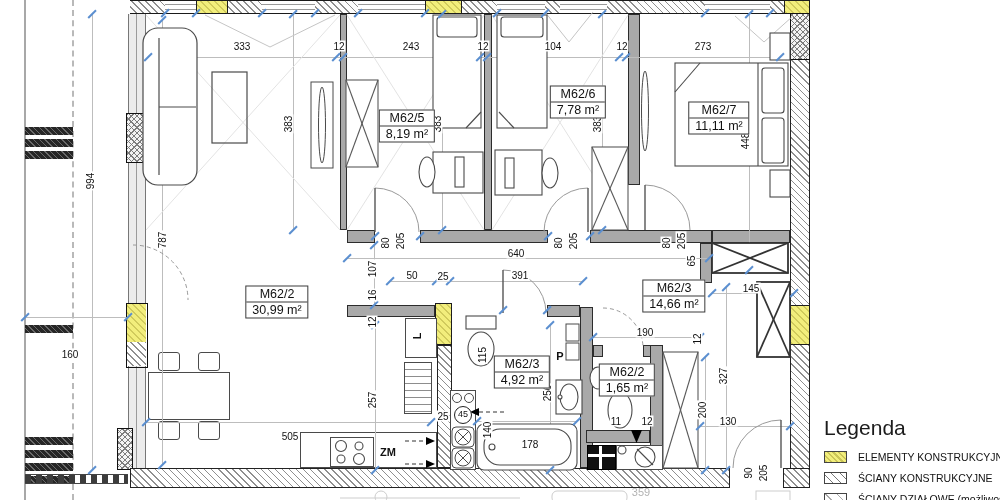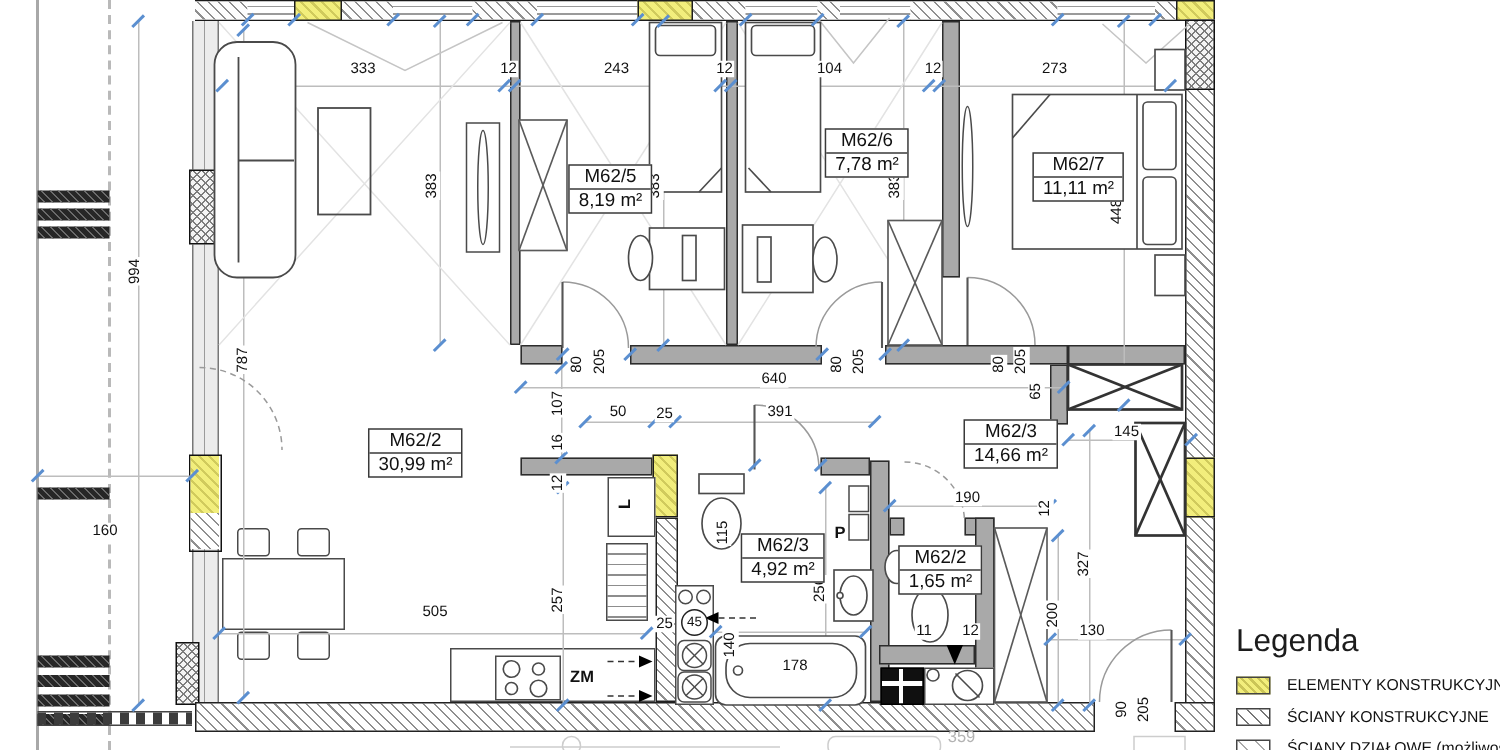--- a/index.html
+++ b/index.html
@@ -354,21 +354,21 @@
       <div class="dim" style="left: 412px; top: 275px;">50</div>
       <div class="dim" style="left: 443px; top: 276px;">25</div>
       <div class="dim" style="left: 520px; top: 275px;">391</div>
       <div class="dim rot" style="left: 372px; top: 295px;">16</div>
       <div class="dim rot" style="left: 372px; top: 322px;">12</div>
       <div class="dim" style="left: 645px; top: 332px;">190</div>
       <div class="dim rot" style="left: 697px; top: 339px;">12</div>
       <div class="dim rot" style="left: 723px; top: 376px;">327</div>
       <div class="dim rot" style="left: 702px; top: 410px;">200</div>
       <div class="dim" style="left: 728px; top: 421px;">130</div>
-      <div class="dim" style="left: 290px; top: 408px;">505</div>
+      <div class="dim" style="left: 290px; top: 436px;">505</div>
       <div class="dim rot" style="left: 372px; top: 400px;">257</div>
       <div class="dim" style="left: 443px; top: 416px;">25</div>
       <div class="dim" style="left: 530px; top: 416px; margin-top: 28px;">178</div>
       <div class="dim rot" style="left: 487px; top: 430px;">140</div>
       <div class="dim rot" style="left: 547px; top: 393px;">256</div>
       <div class="dim rot" style="left: 482px; top: 355px;">115</div>
       <div class="dim" style="left: 616px; top: 421px;">11</div>
       <div class="dim" style="left: 647px; top: 421px;">12</div>
       <div class="dim rot" style="left: 748px; top: 473px;">90</div>
       <div class="dim rot" style="left: 763px; top: 473px;">205</div>

